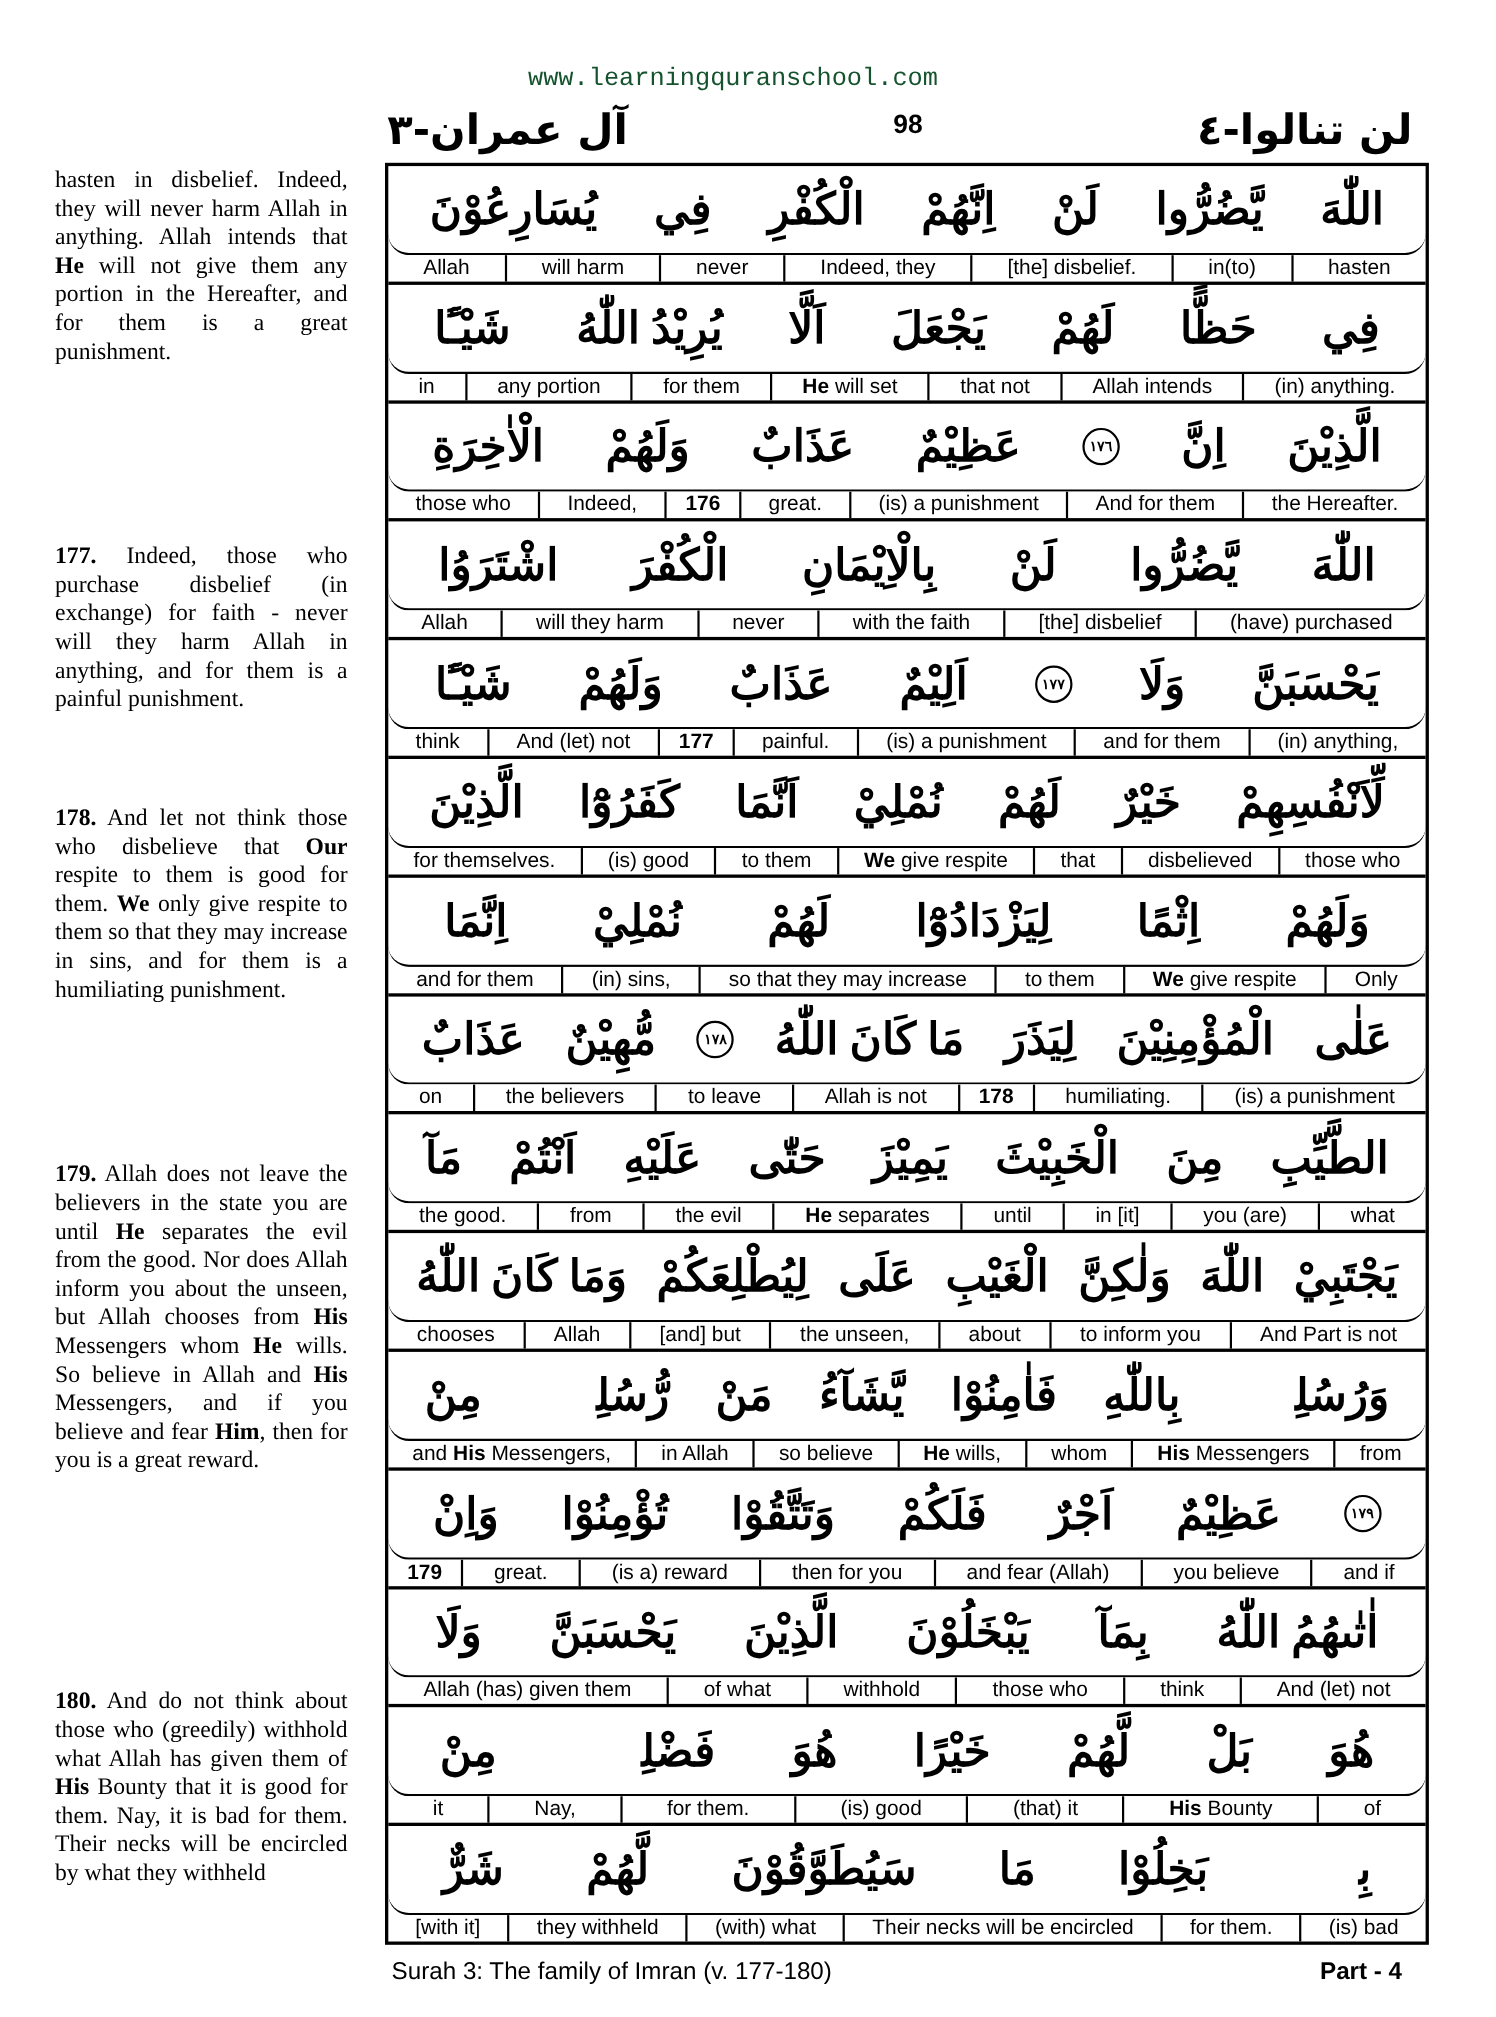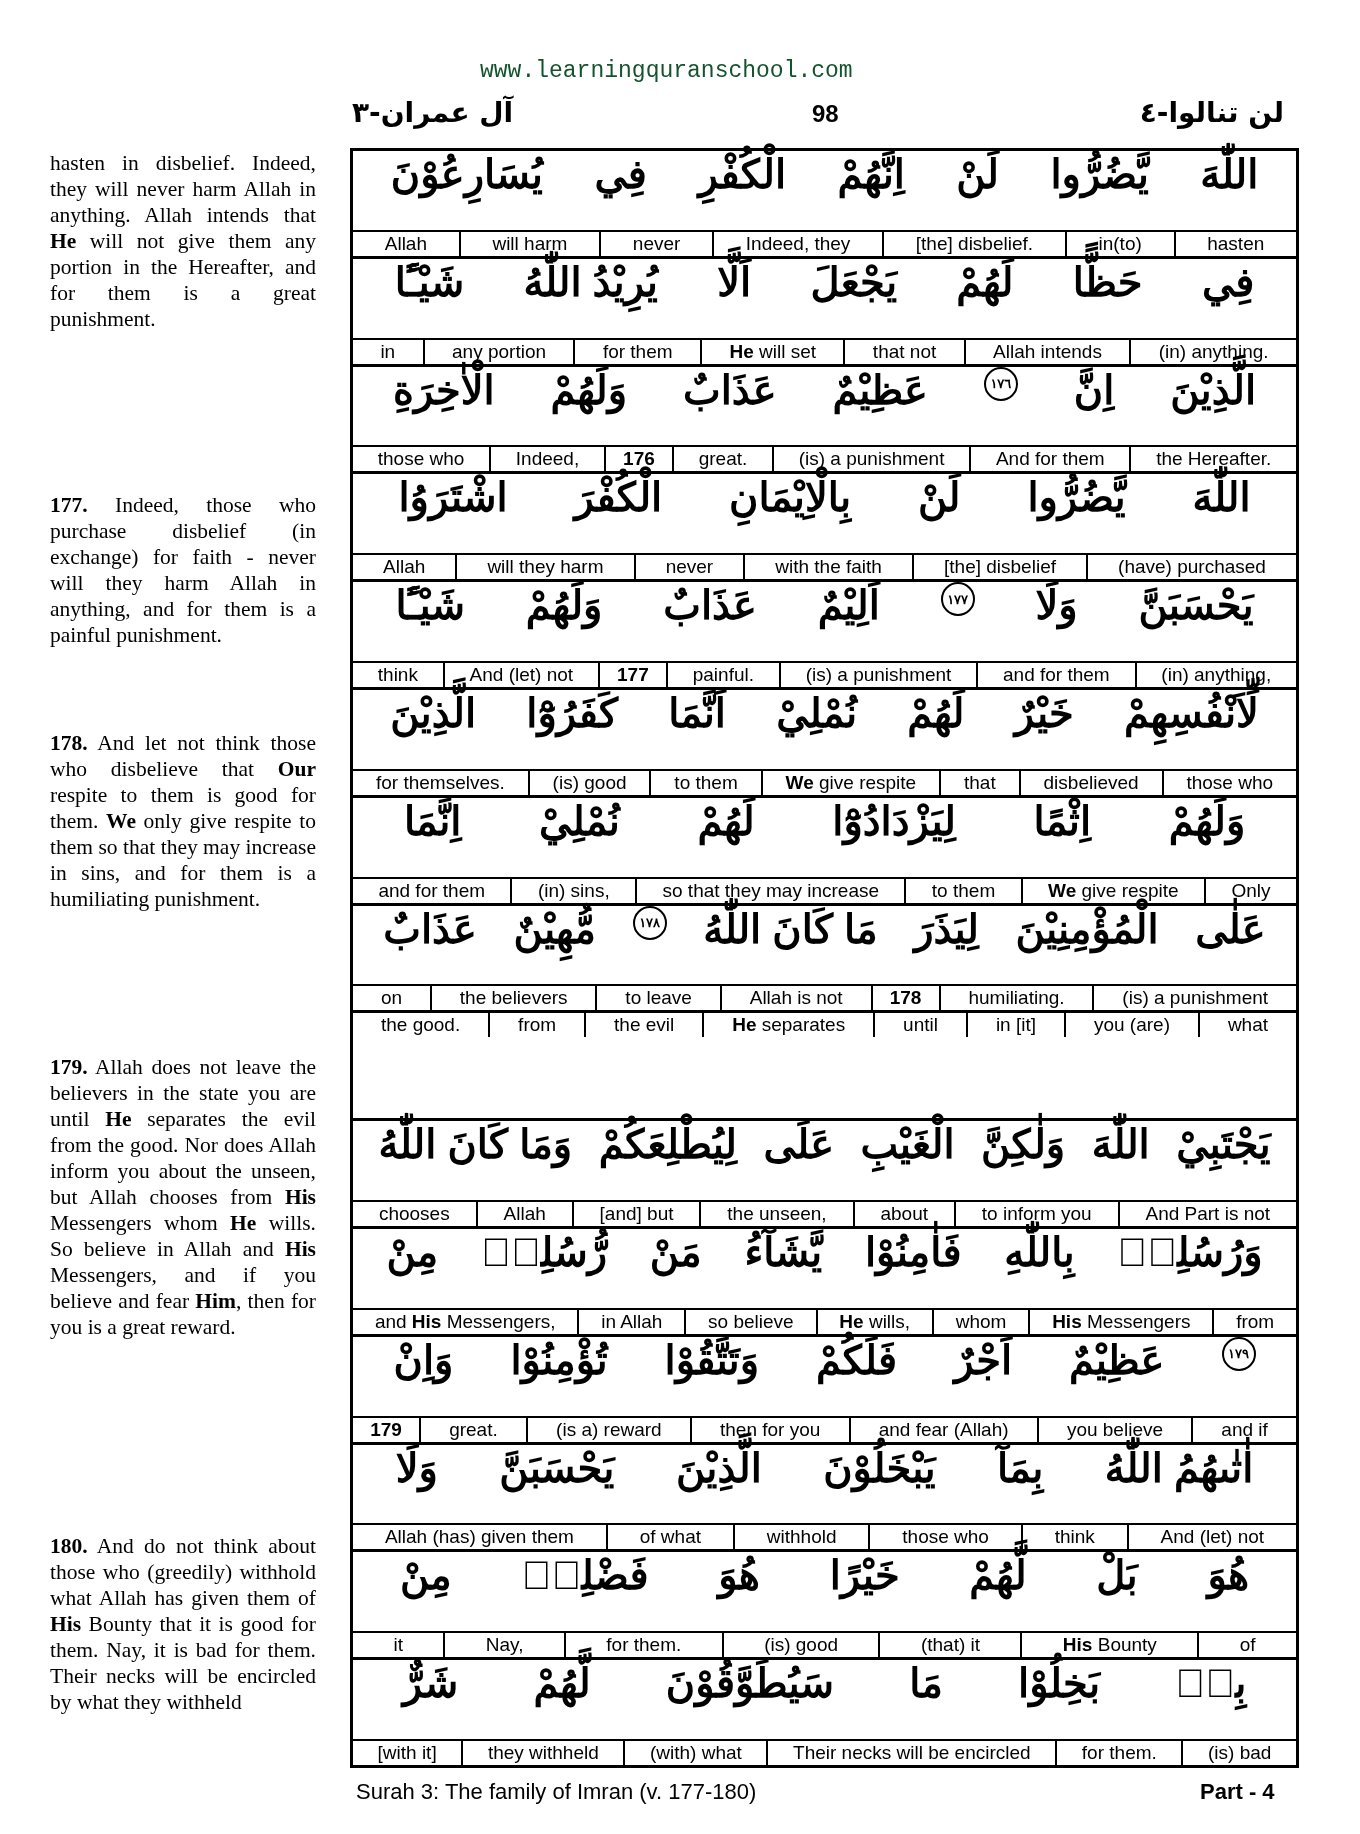--- a/index.html
+++ b/index.html
@@ -3,21 +3,21 @@
 <meta charset="utf-8">
 <style>
   html, body { margin: 0; padding: 0; background: #ffffff; }
   body { width: 1360px; height: 1834px; position: relative; overflow: hidden; color: #000; }
   .site-url {
     position: absolute; left: 480px; top: 58px;
     font-family: Liberation Mono, monospace; font-size: 23px; color: #14532d;
   }
   .hdr-left, .hdr-right {
     position: absolute; top: 96px; font-family: "DejaVu Sans", sans-serif;
-    font-size: 28px; font-weight: bold; direction: rtl;
+    font-size: 38px; font-weight: bold; direction: rtl;
   }
   .hdr-left { left: 352px; }
   .hdr-right { right: 76px; }
   .page-num {
     position: absolute; left: 812px; top: 100px;
     font-family: "Liberation Sans", sans-serif; font-size: 24px; font-weight: bold;
   }
   .left-col {
     position: absolute; left: 50px; width: 266px;
     font-family: "Liberation Serif", serif; font-size: 21.5px; line-height: 26px;
@@ -31,23 +31,23 @@
     display: flex; flex-direction: column;
   }
   .verse-row {
     display: flex; flex-direction: column;
     border-bottom: 3px solid #000;
     flex: 1 1 0;
   }
   .verse-row:last-child { border-bottom: none; }
   .arabic-line {
     flex: 1 1 auto; display: flex; flex-direction: row-reverse;
-    justify-content: space-around; align-items: flex-start;
-    font-family: Liberation Sans, sans-serif; font-size: 40px; font-weight: bold;
-    direction: rtl; padding: 0 12px; border-bottom: 2px solid #000;
+    justify-content: space-around; align-items: center;
+    font-family: Liberation Serif, serif; font-size: 40px; font-weight: bold;
+    direction: rtl; padding: 0 12px; border-bottom: 2px solid #000; border-radius: 19px;
   }
   .arabic-word { white-space: nowrap; }
   .ayah-marker {
     display: inline-flex; align-items: center; justify-content: center;
     width: 30px; height: 30px; border: 2.5px solid #000; border-radius: 50%;
     font-size: 13px; font-weight: bold;
   }
   .gloss-line {
     height: 24px; display: flex; flex-direction: row-reverse;
     font-family: "Liberation Sans", sans-serif; font-size: 19px; line-height: 24px;
@@ -235,20 +235,30 @@
         <div class="gloss-cell">(is) a punishment</div>
         <div class="gloss-cell">humiliating.</div>
         <div class="gloss-cell num">178</div>
         <div class="gloss-cell">Allah is not</div>
         <div class="gloss-cell">to leave</div>
         <div class="gloss-cell">the believers</div>
         <div class="gloss-cell">on</div>
       </div>
     </div>
     <div class="verse-row">
+      <div class="arabic-line">
+        <span class="arabic-word">مَآ</span>
+        <span class="arabic-word">اَنْتُمْ</span>
+        <span class="arabic-word">عَلَيْهِ</span>
+        <span class="arabic-word">حَتّٰى</span>
+        <span class="arabic-word">يَمِيْزَ</span>
+        <span class="arabic-word">الْخَبِيْثَ</span>
+        <span class="arabic-word">مِنَ</span>
+        <span class="arabic-word">الطَّيِّبِ</span>
+      </div>
       <div class="gloss-line">
         <div class="gloss-cell">what</div>
         <div class="gloss-cell">you (are)</div>
         <div class="gloss-cell">in [it]</div>
         <div class="gloss-cell">until</div>
         <div class="gloss-cell"><b>He</b> separates</div>
         <div class="gloss-cell">the evil</div>
         <div class="gloss-cell">from</div>
         <div class="gloss-cell">the good.</div>
       </div>

